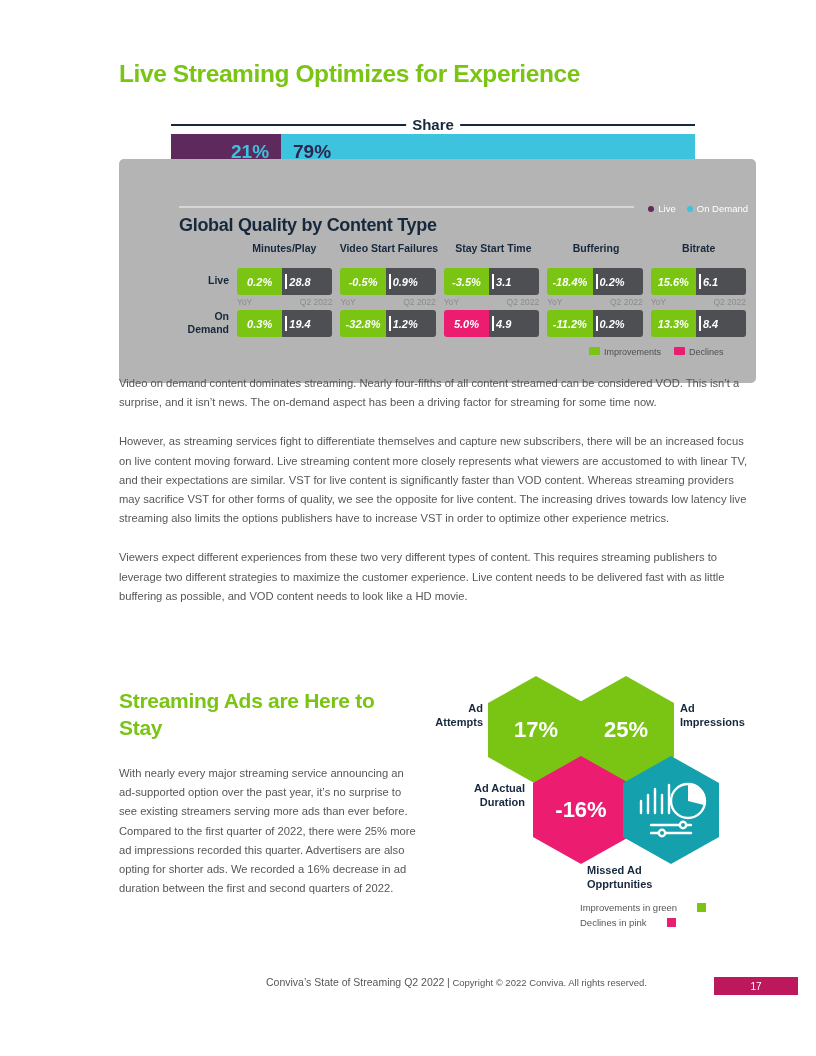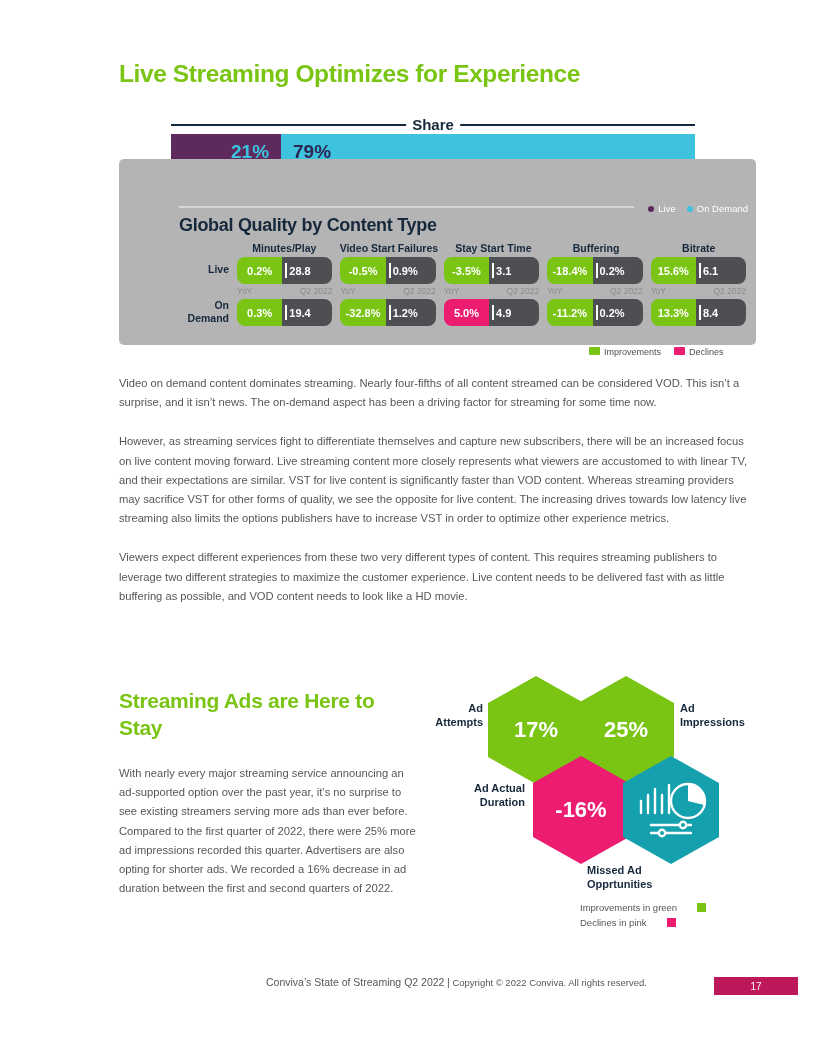--- a/index.html
+++ b/index.html
@@ -35,21 +35,21 @@
   .seg-ondemand .inner{text-align:left;padding-left:12px;}
   .seg-pct{font-size:19px;font-weight:bold;line-height:20px;}
   .seg-sub{font-size:10.5px;line-height:13px;}
   .seg-live .seg-pct{color:#3dc3dd;}
   .seg-live .seg-sub{color:#3dc3dd;}
   .seg-ondemand .seg-pct{color:#2b2550;}
   .seg-ondemand .seg-sub{color:#2b2550;}
 
   
   .panel{
-    position:absolute;left:119px;top:159px;width:637px;height:186px;
+    position:absolute;left:119px;top:159px;width:637px;height:224px;
     background:#b4b4b4;border-radius:5px;
   }
   .dot-legend{
     position:absolute;right:8px;top:44px;display:flex;gap:11px;align-items:center;
     font-size:9.5px;color:#ffffff;
   }
   .dot-legend .item{display:flex;align-items:center;gap:4px;}
   .dot{width:6px;height:6px;border-radius:50%;display:inline-block;}
   .dot-live{background:#5e2a5e;}
   .dot-od{background:#3dc3dd;}
@@ -65,23 +65,23 @@
   .tbl{position:absolute;left:32px;top:83px;right:10px;}
   .tbl-row{display:flex;align-items:flex-start;}
   .rowlabel{
     width:86px;flex:0 0 86px;text-align:right;padding-right:8px;box-sizing:border-box;
     font-size:10.5px;font-weight:bold;color:#16283c;line-height:12.5px;
   }
   .cols{display:flex;flex:1;gap:8px;}
   .col{flex:1;}
   .colhead{
     text-align:center;font-size:10.5px;font-weight:bold;color:#16283c;
-    margin-bottom:3px;white-space:nowrap;
-  }
-  .cellpair{display:flex;height:27px;border-radius:8px;overflow:hidden;}
+    margin-bottom:14px;white-space:nowrap;
+  }
+  .cellpair{display:flex;height:27px;border-radius:3px;overflow:hidden;font-style:italic;}
   .cell-a{
     flex:1.05;display:flex;align-items:center;justify-content:center;
     font-size:11px;font-weight:bold;color:#ffffff;
   }
   .cell-b{
     flex:1;display:flex;align-items:center;justify-content:flex-start;
     padding-left:7px;box-sizing:border-box;position:relative;
     background:#4d4f53;font-size:11px;font-weight:bold;color:#ffffff;
   }
   .cell-b:before{

